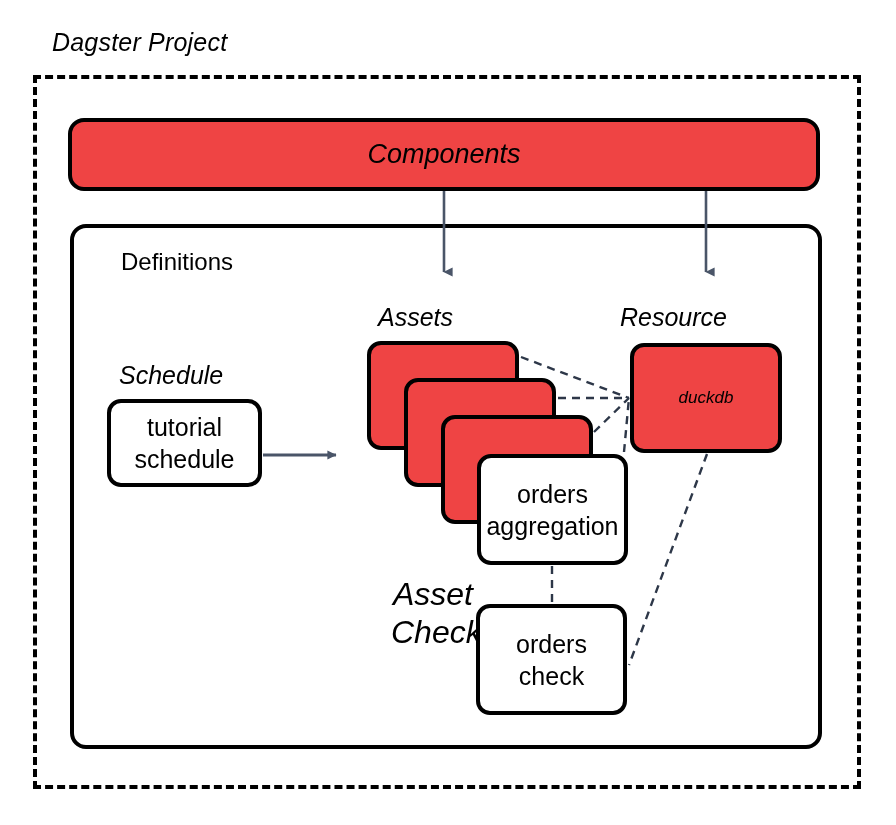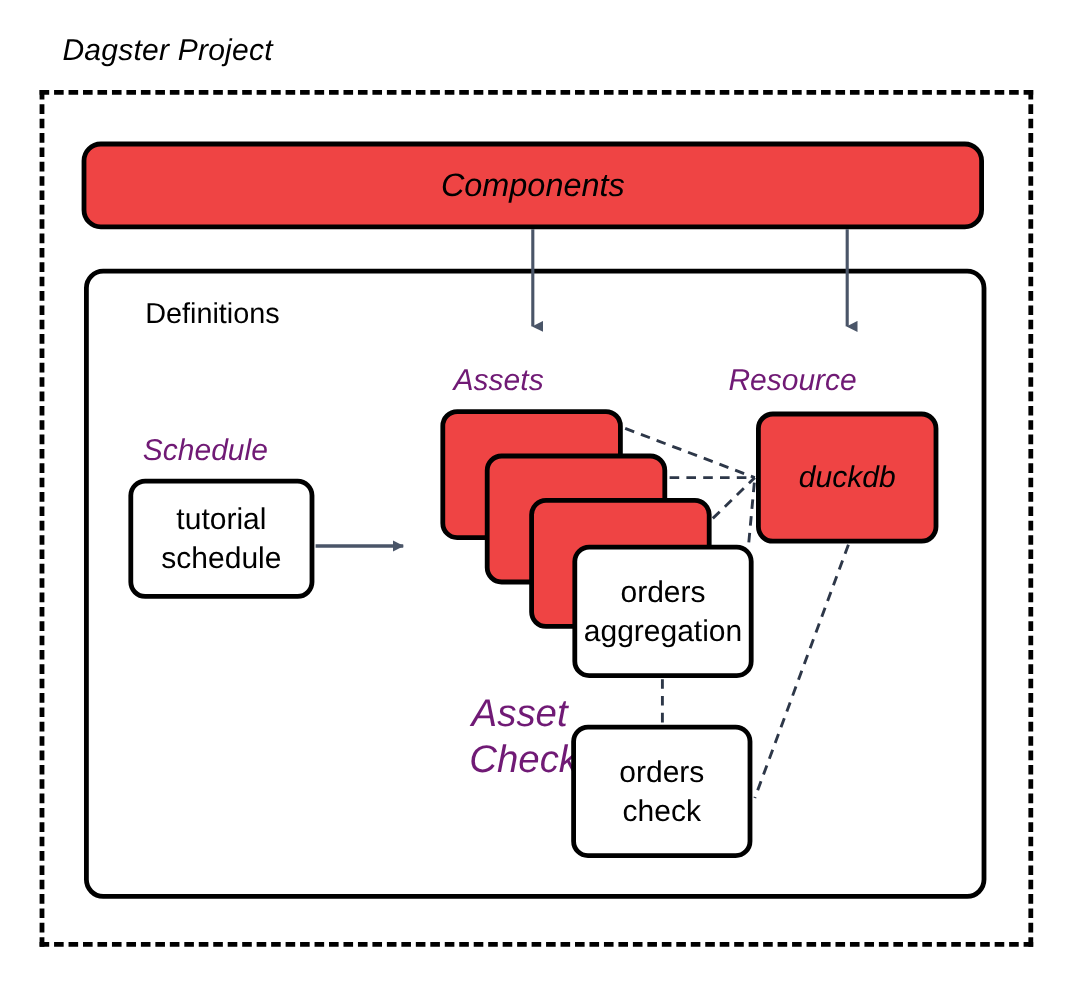--- a/index.html
+++ b/index.html
@@ -41,21 +41,21 @@
   }
   .node-purple { background: #ef4444; font-style: italic; }
   .node-white  { background: #ffffff; }
 
   .grouplabel {
     position: absolute;
     font-style: italic;
     font-weight: 400;
     white-space: pre-line;
     line-height: 1.18;
-    color: #701a75;
+    color: #000000;
   }
 
   
   #project-frame {
     position: absolute;
     left: 33px;
     top: 75px;
     width: 828px;
     height: 714px;
     box-sizing: border-box;
@@ -97,21 +97,21 @@
     position: absolute;
     left: 89px;
     top: 248px;
     font-size: 24px;
     font-style: normal;
     margin-left: 32px;
   }
 
   
   #assets-label   { left: 378px; top: 303px; font-size: 25px; }
-  #resource-label { left: 607px; top: 303px; font-size: 25px; }
+  #resource-label { left: 620px; top: 303px; font-size: 25px; }
   #schedule-label { left: 119px; top: 361px; font-size: 25px; }
   #assetcheck-label { left: 391px; top: 576px; font-size: 32px; text-align: right; width: 82px; }
 
   
   .asset-card {
     width: 152px;
     height: 109px;
   }
   #asset-card-1 { left: 367px; top: 341px; }
   #asset-card-2 { left: 404px; top: 378px; }
@@ -129,27 +129,27 @@
     top: 604px;
     width: 151px;
     height: 111px;
     font-size: 25px;
   }
   #duckdb-box {
     left: 630px;
     top: 343px;
     width: 152px;
     height: 110px;
-    font-size: 25px;
+    font-size: 17px;
   }
   #tutorial-schedule-box {
     left: 107px;
     top: 399px;
     width: 155px;
-    height: 100px;
+    height: 88px;
     font-size: 25px;
   }
   .node-text { display: block; }
 </style>
 </head>
 <body>
 
 <div id="canvas">
 
   <div id="project-title">Dagster Project</div>

